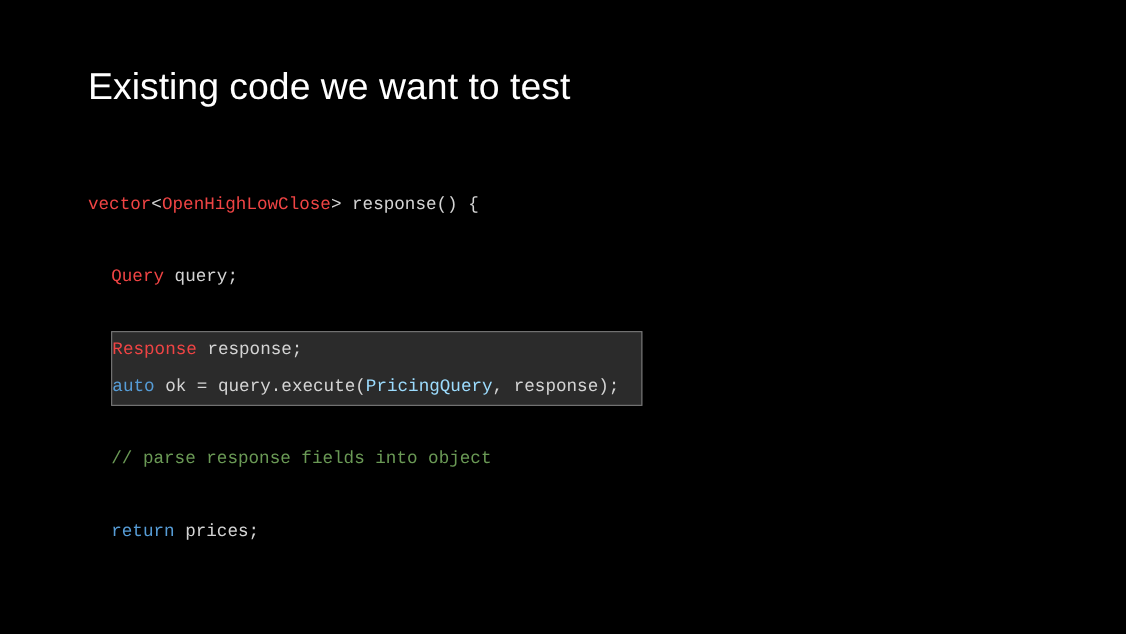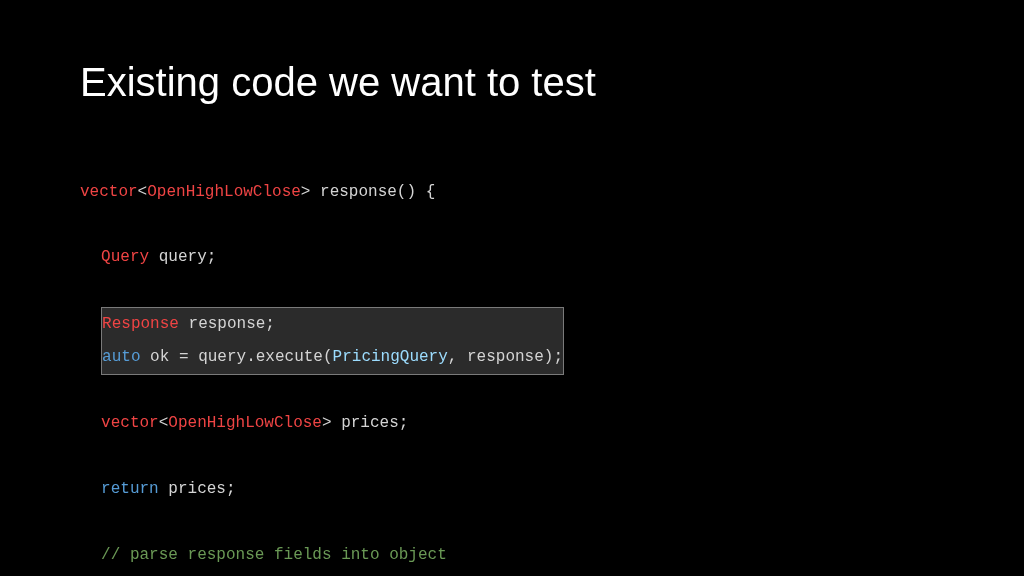--- a/index.html
+++ b/index.html
@@ -8,21 +8,21 @@
     height: 576px;
     background: #000000;
     font-family: "Segoe UI", Arial, sans-serif;
     overflow: hidden;
   }
   .slide {
     padding: 60px 80px 40px 80px;
   }
   .title {
     color: #ffffff;
-    font-size: 40px;
+    font-size: 34px;
     font-weight: 400;
     margin-bottom: 38px;
   }
   .code {
     font-family: Consolas, "Courier New", monospace;
     font-size: 16px;
     line-height: 2.05;
     white-space: pre;
   }
   .code .line { display: block; }
@@ -30,36 +30,35 @@
   .type { color: #ef4444; }      
   .id   { color: #9cdcfe; }      
   .txt  { color: #d4d4d4; }
   .pun  { color: #d4d4d4; }
   .cm   { color: #6a9955; }      
   .ind1 { padding-left: 2.2ch; display:inline-block;}
   .box {
     display: inline-block;
     background: #2b2b2b;
     border: 1px solid #7a7a7a;
-    padding-right: 0;
+    padding-right: 20px;
   }
 </style>
 </head>
 <body>
 
 <div class="slide">
   <h1 class="title">Existing code we want to test</h1>
 
   <div class="code">
 <span class="line"><span class="type">vector</span><span class="pun">&lt;</span><span class="type">OpenHighLowClose</span><span class="pun">&gt; </span><span class="txt">response</span><span class="pun">() {</span></span>
 <span class="line"><span class="ind1"></span><span class="type">Query</span><span class="txt"> query;</span></span>
 <span class="line"><span class="ind1"></span><span class="box"><span class="type">Response</span><span class="txt"> response;</span>
 <span class="kw">auto</span><span class="txt"> ok </span><span class="pun">=</span><span class="txt"> query.</span><span class="txt">execute</span><span class="pun">(</span><span class="id">PricingQuery</span><span class="txt">, response);</span></span></span>
-<span class="line"><span class="ind1"></span><span class="type">vector</span><span class="pun">&lt;</span><span class="type">OpenHighLowClose</span><span class="txt">&gt; prices;</span></span>
+<span class="line"><span class="ind1"></span><span class="cm">// parse response fields into object</span></span>
 <span class="line"><span class="ind1"></span><span class="kw">return</span><span class="txt"> prices;</span></span>
-<span class="line"><span class="ind1"></span><span class="cm">// parse response fields into object</span></span>
 
 
 
 
 
   </div>
 </div>
 
 </body></html>

